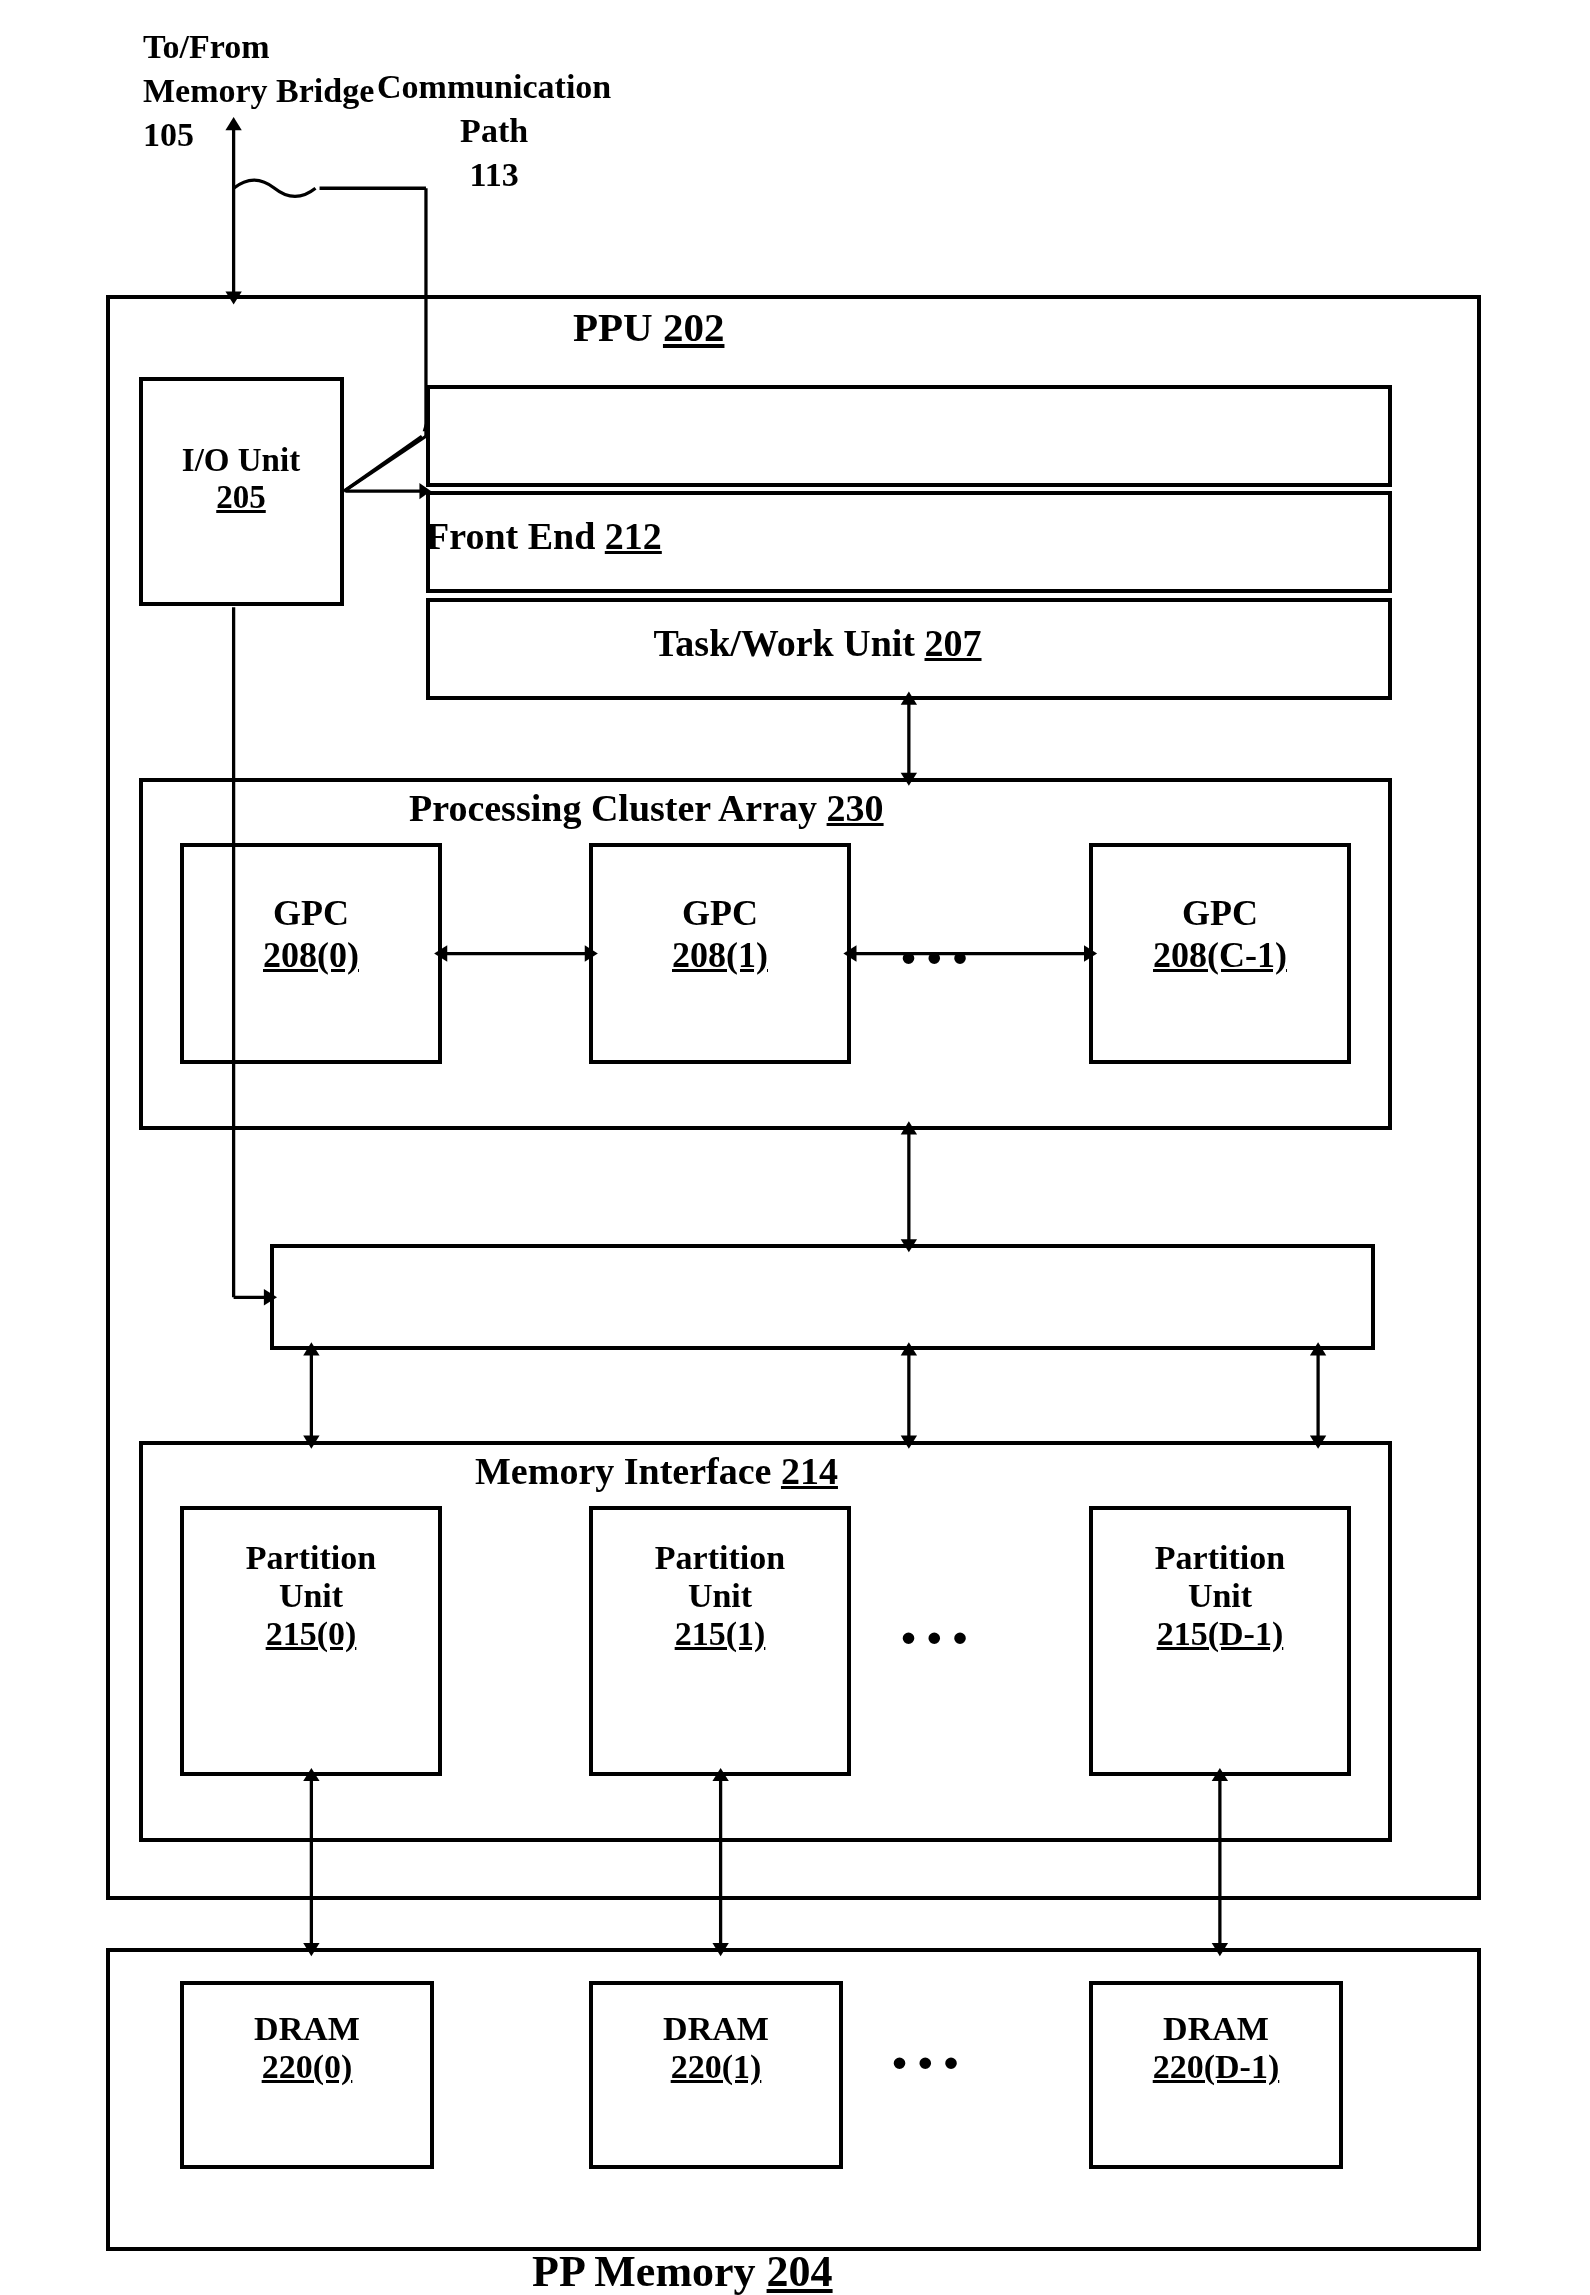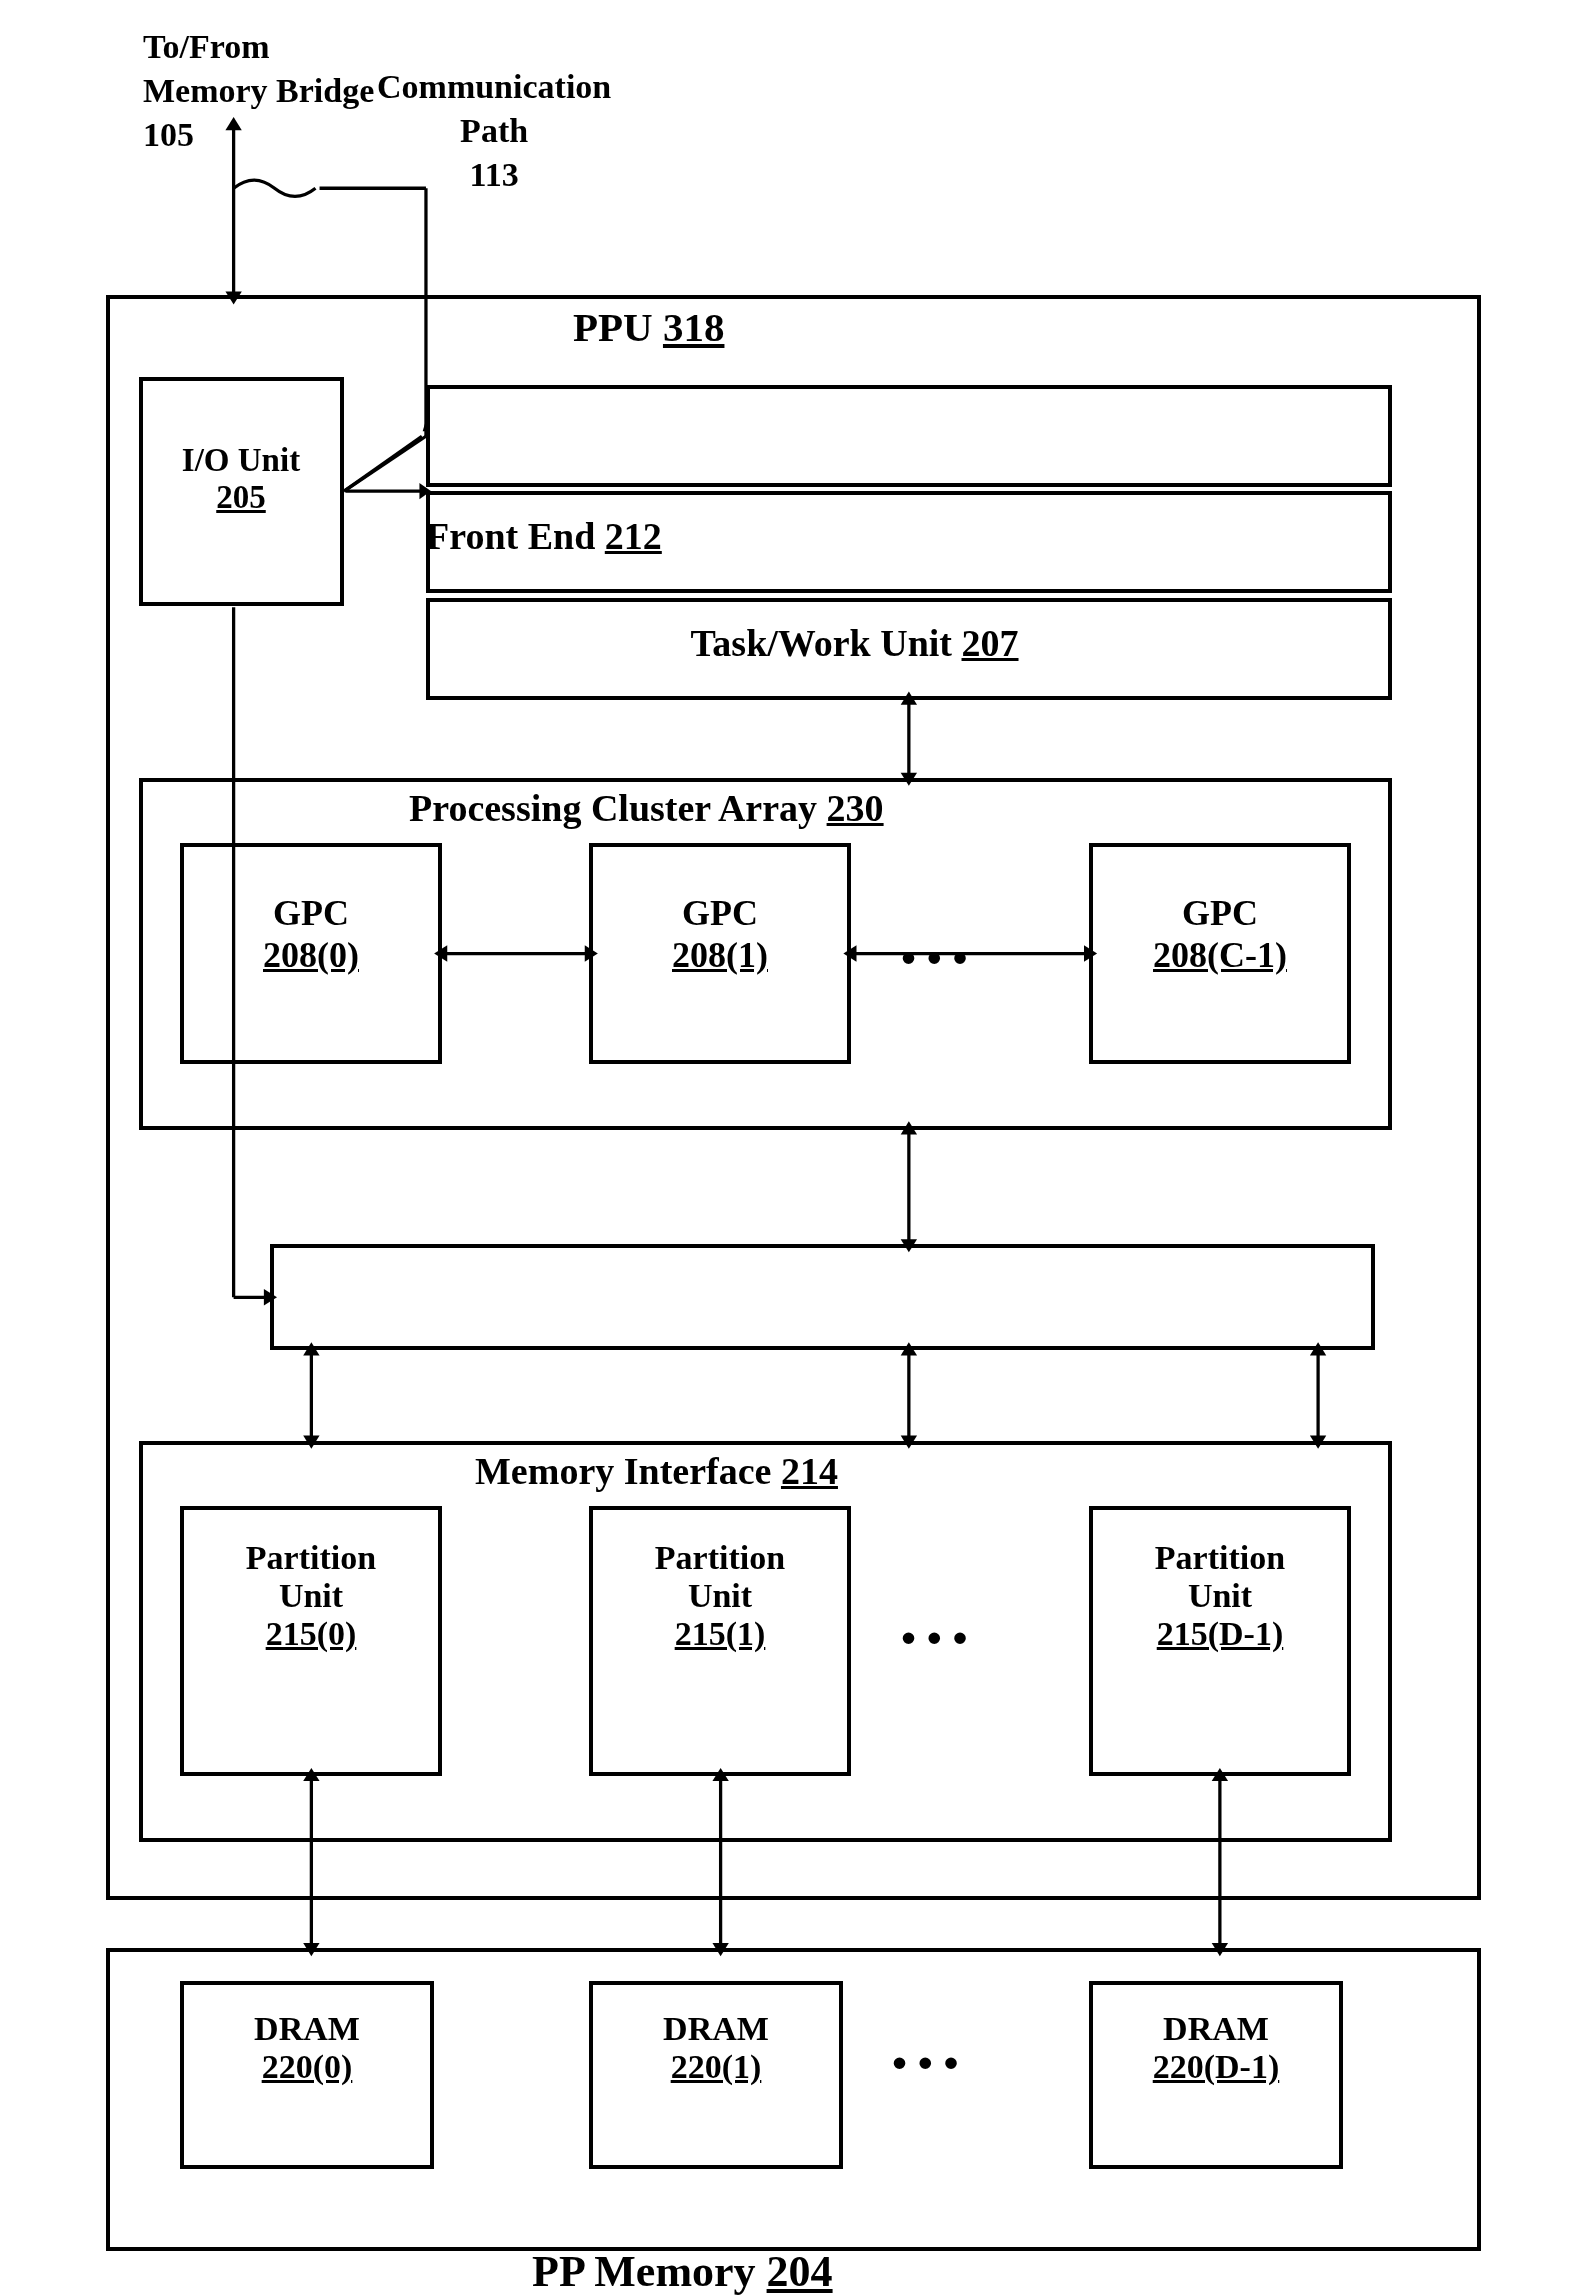--- a/index.html
+++ b/index.html
@@ -121,21 +121,21 @@
       height: 102px;
       border: 4.1px solid #000;
     }
     .task-work-label {
       position: absolute;
       top: 621px;
       font-size: 38px;
       font-weight: bold;
       text-align: center;
       width: 819px;
-      left: 445px;
+      left: 408px;
     }
 
     
     .pca-box {
       position: absolute;
       top: 778px;
       left: 139px;
       width: 1253px;
       height: 352px;
       border: 4.1px solid #000;
@@ -461,21 +461,21 @@
 
   <div class="label-comm-path">
     <span>Communication</span><br>
     <span>Path</span><br>
     <span>113</span>
   </div>
 
   <div class="ppu-box"></div>
 
   <div class="ppu-label">
-    <span>PPU</span> <u>318</u>
+    <span>PPU</span> <u>202</u>
   </div>
 
   <div class="io-box"></div>
   <div class="io-label">
     <span>I/O Unit</span><br>
     <u>205</u>
   </div>
 
   <div class="host-interface-box"></div>
 

